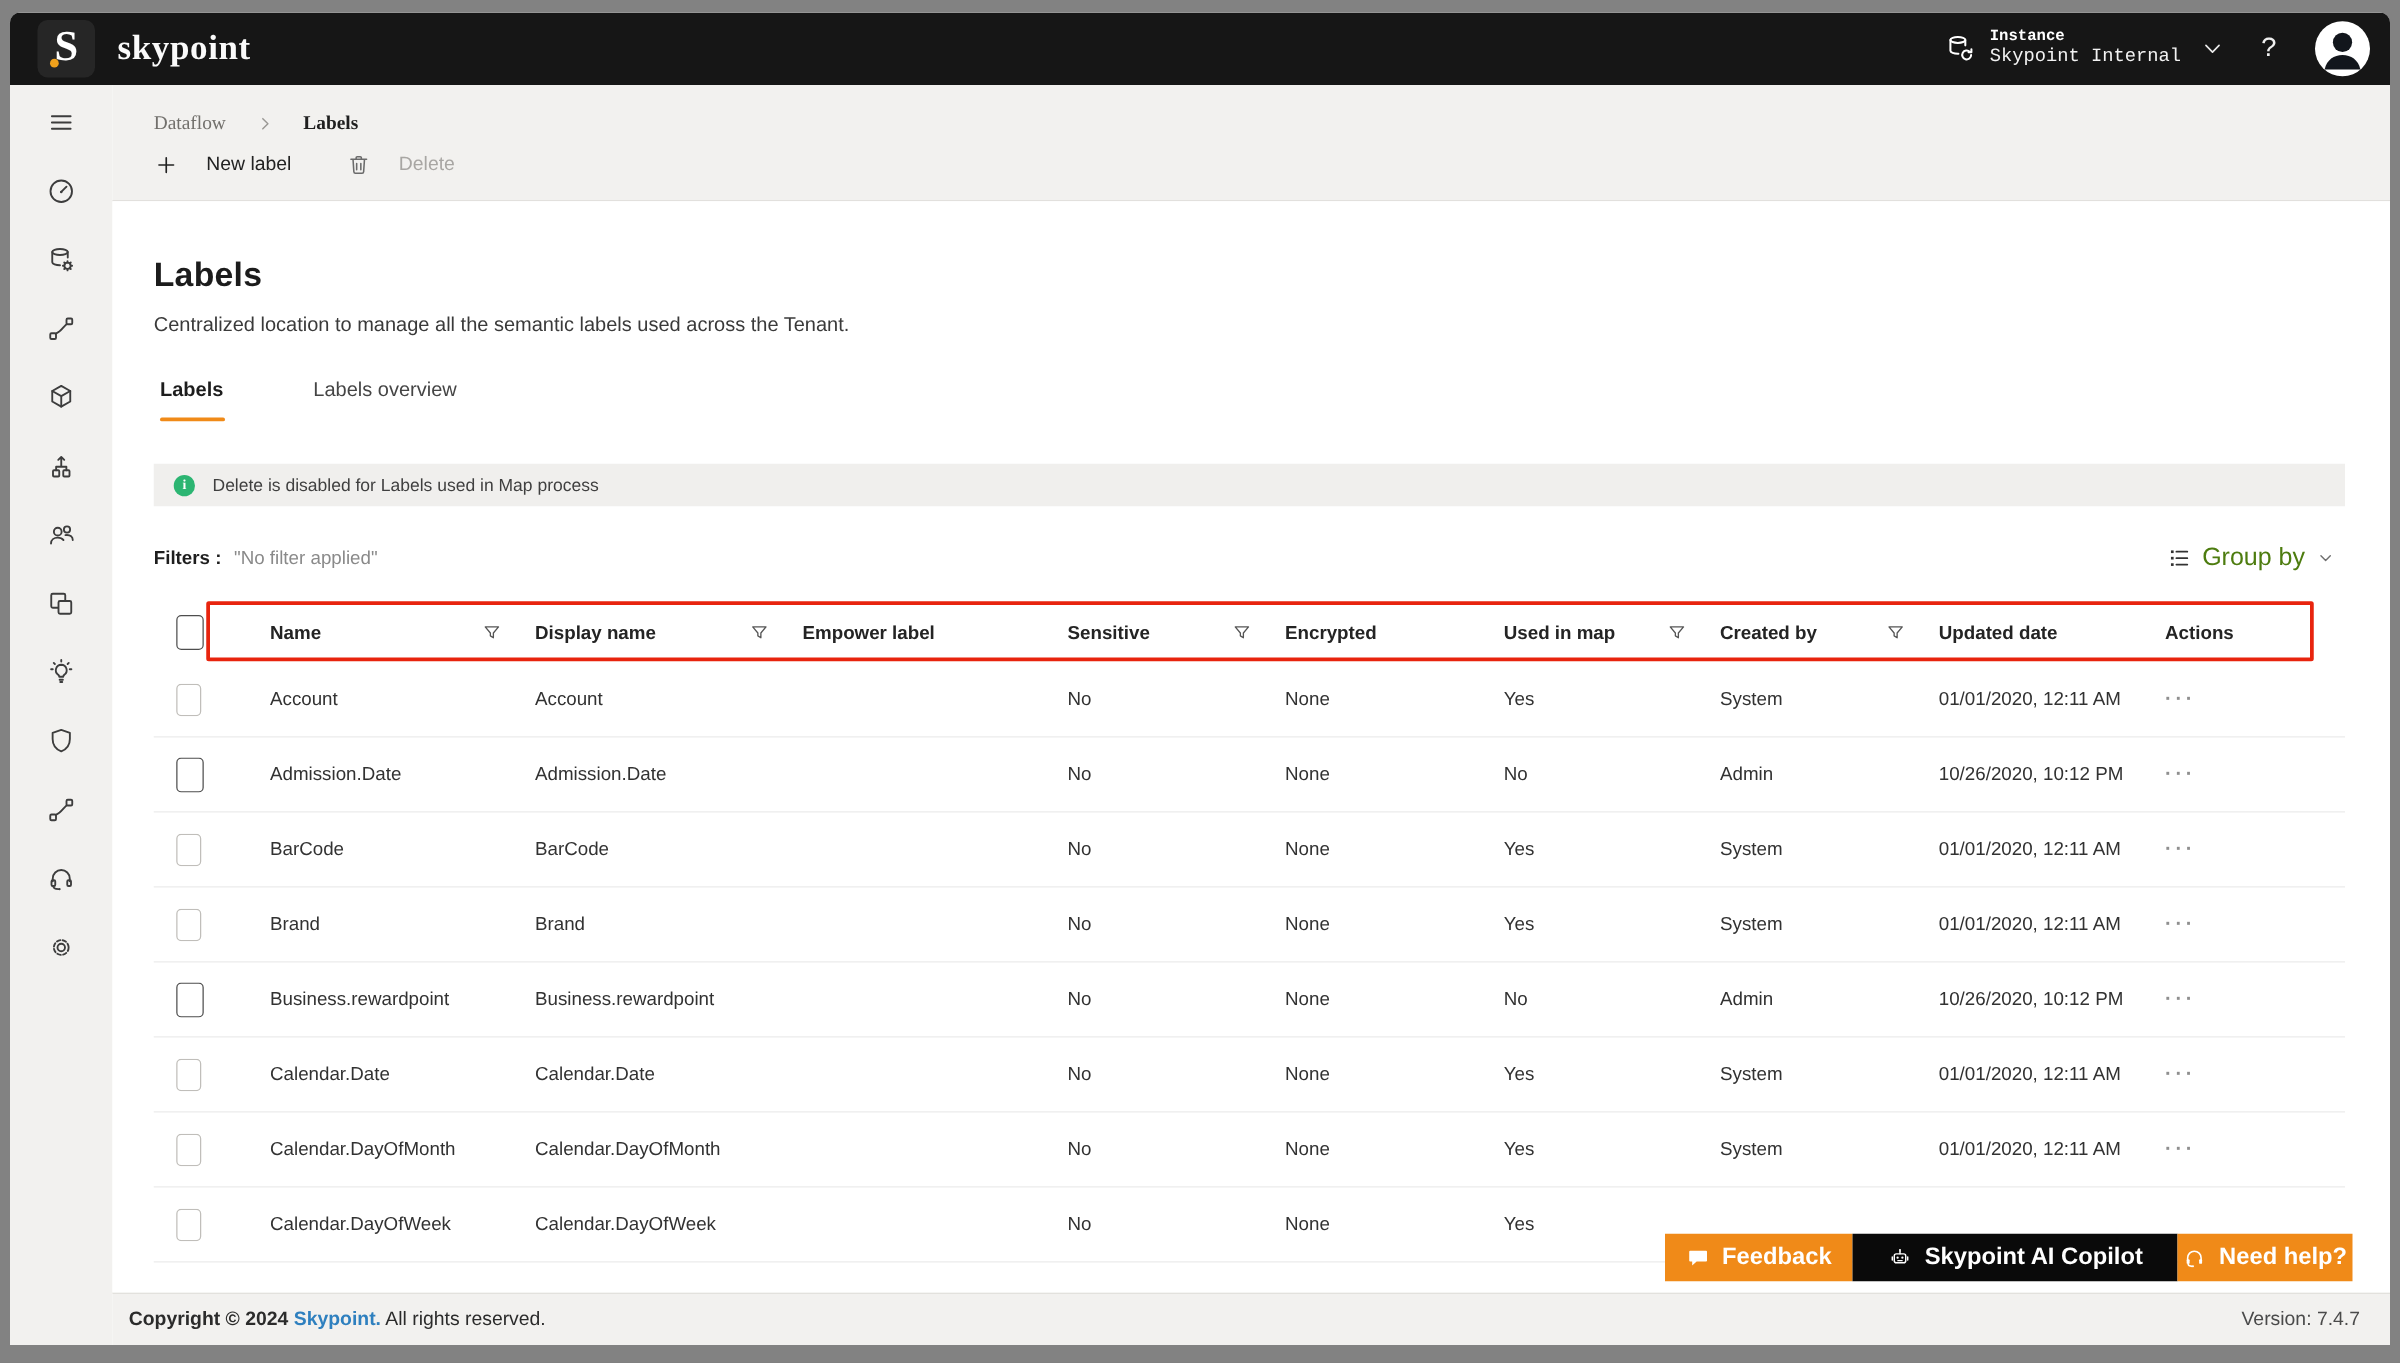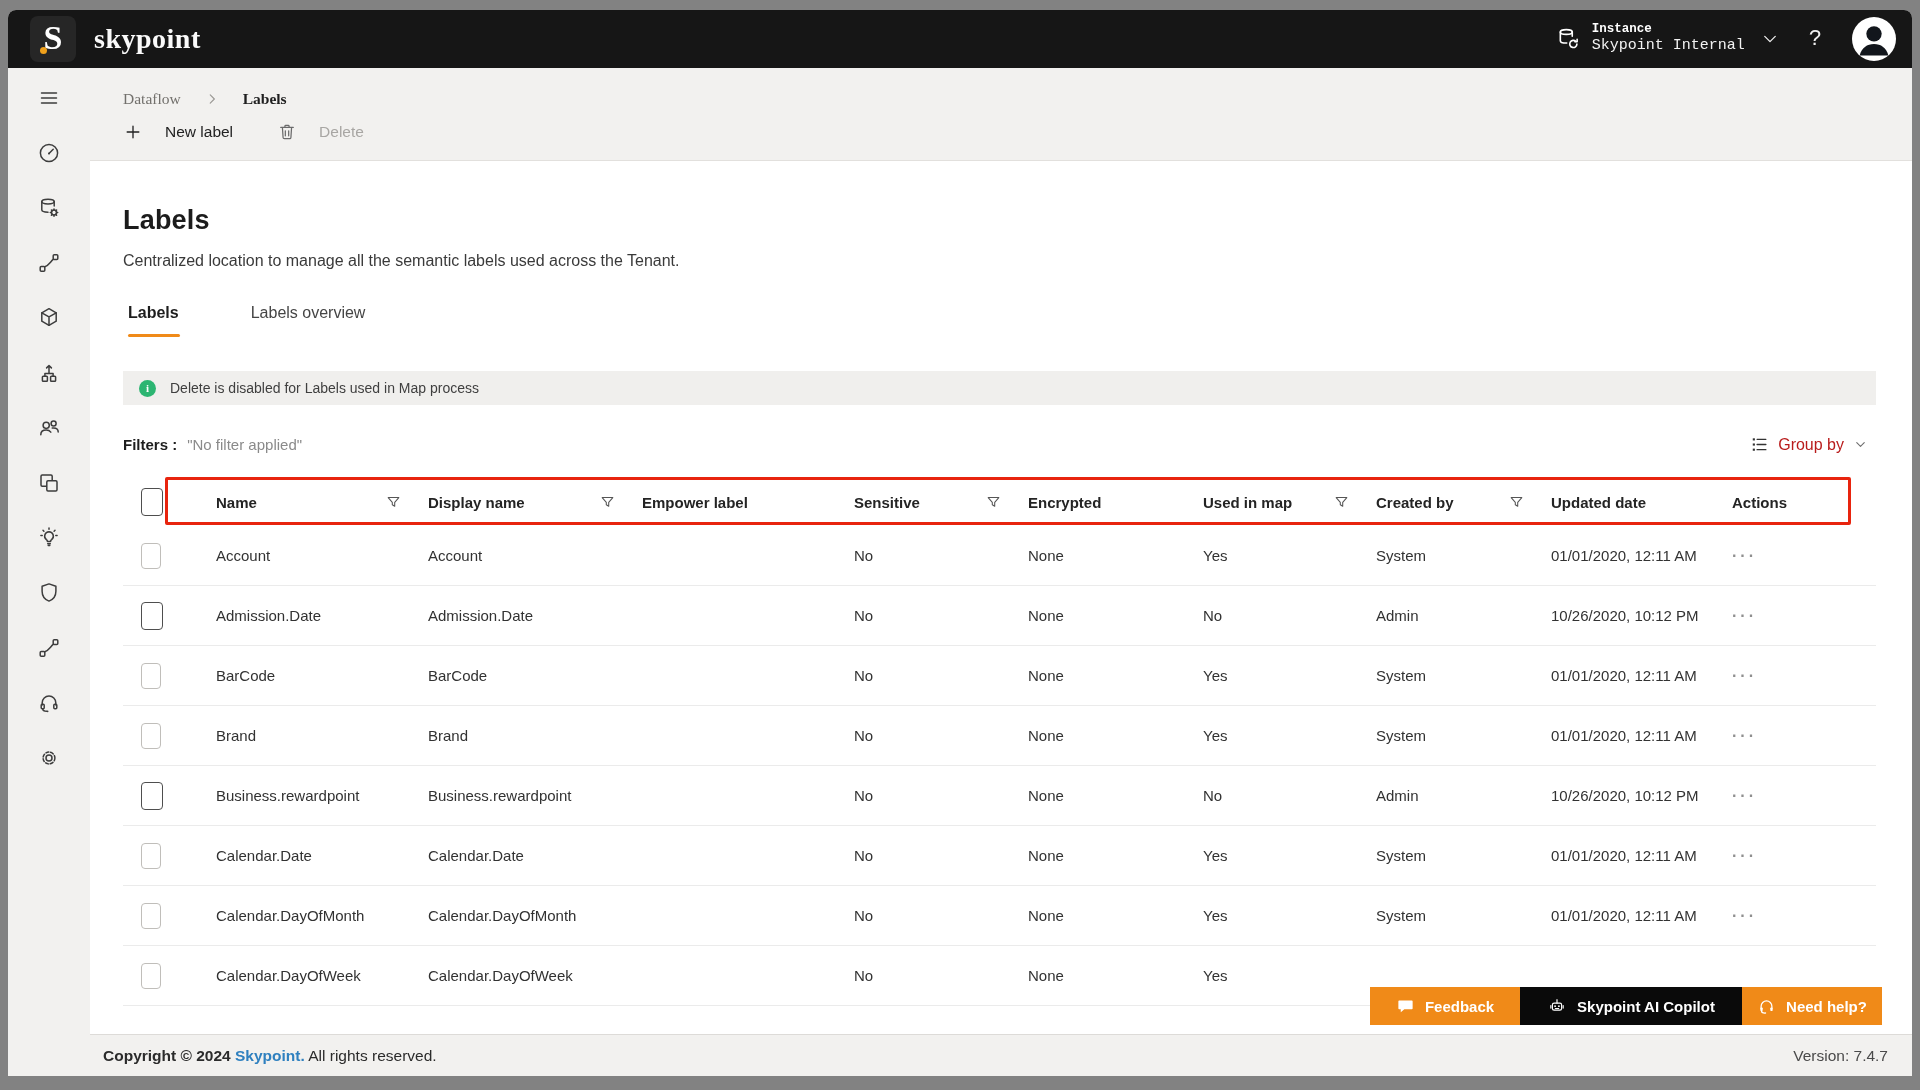--- a/index.html
+++ b/index.html
@@ -54,45 +54,45 @@
   .tab.active { font-weight:700; color:#1d1d1d; }
   .tab.active::after { content:''; position:absolute; left:5px; bottom:0; width:52px; height:3.5px; background:#F08A18; border-radius:2px; }
 
   .banner { margin-top:34px; background:#f0efed; height:34px; display:flex; align-items:center; padding:0 16px; gap:14px; }
   .info-dot { width:17px; height:17px; border-radius:50%; background:#2CB572; color:#fff; font-size:11px; font-weight:700; font-family:"Liberation Serif",serif; display:flex; align-items:center; justify-content:center; flex:0 0 auto; }
   .banner-text { font-size:14px; color:#3f3f3f; }
 
   .filters-row { margin-top:30px; display:flex; align-items:center; }
   .filters-label { font-size:15px; font-weight:700; color:#1e1e1e; }
   .filters-value { font-size:15px; color:#8a8a8a; margin-left:10px; }
-  .group-by { margin-left:auto; display:flex; align-items:center; gap:9px; font-size:16px; color:#b91c1c; cursor:pointer; margin-right:8px; }
+  .group-by { margin-left:auto; display:flex; align-items:center; gap:9px; font-size:20px; color:#4d7c0f; cursor:pointer; margin-right:8px; }
   .group-by svg { display:block; }
 
   
   .tbl { margin-top:24px; }
   .t-row { display:grid; grid-template-columns:93px 212px 214px 212px 174px 175px 173px 175px 181px 1fr; align-items:center; }
   .t-head { height:48px; position:relative; }
   .t-body-row { height:60px; border-bottom:1px solid #ebebeb; cursor:pointer; }
   .hl-overlay { position:absolute; left:42px; right:25px; top:-1px; bottom:1px; border:3.5px solid #E8240E; border-radius:2px; pointer-events:none; }
   .cell { font-size:15px; color:#323232; white-space:nowrap; overflow:hidden; }
   .head-cell { font-weight:700; color:#242424; display:flex; align-items:flex-start; justify-content:space-between; padding-right:26px; cursor:pointer; }
   .funnel { display:flex; color:#555; }
   .cb-wrap { padding-left:18px; }
   .cbox { width:20px; height:26px; border:1.5px solid #c0beba; border-radius:4px; background:#fff; cursor:pointer; }
   .cbox.strong { width:22px; height:28px; border:1.8px solid #4e4e4e; }
   .dots { color:#8f8f8f; font-size:16px; font-weight:700; letter-spacing:3px; cursor:pointer; }
 
   
   .fab-bar { position:absolute; right:30px; top:977px; display:flex; height:38px; z-index:5; }
-  .fab { display:flex; align-items:center; justify-content:center; gap:10px; color:#fff; font-size:15px; font-weight:700; cursor:pointer; }
+  .fab { display:flex; align-items:center; justify-content:center; gap:10px; color:#fff; font-size:19px; font-weight:700; cursor:pointer; }
   .fab svg { flex:0 0 auto; }
   .fab.orange { background:#F08A18; }
   .fab.black  { background:#0a0a0a; }
   .fab-feedback { width:150px; }
-  .fab-copilot  { width:222px; }
+  .fab-copilot  { width:260px; }
   .fab-help     { width:140px; }
 
   
   .footer { height:42px; background:#f2f1ef; border-top:1px solid #dddbd8; display:flex; align-items:center; justify-content:space-between; padding:0 24px 0 13px; flex:0 0 auto; font-size:15.5px; color:#2b2b2b; }
   .foot-left b { font-weight:700; }
   .foot-link { color:#2F80BF; font-weight:700; text-decoration:none; cursor:pointer; }
   .foot-version { color:#4a4a4a; }
 </style>
 </head>
 <body>

